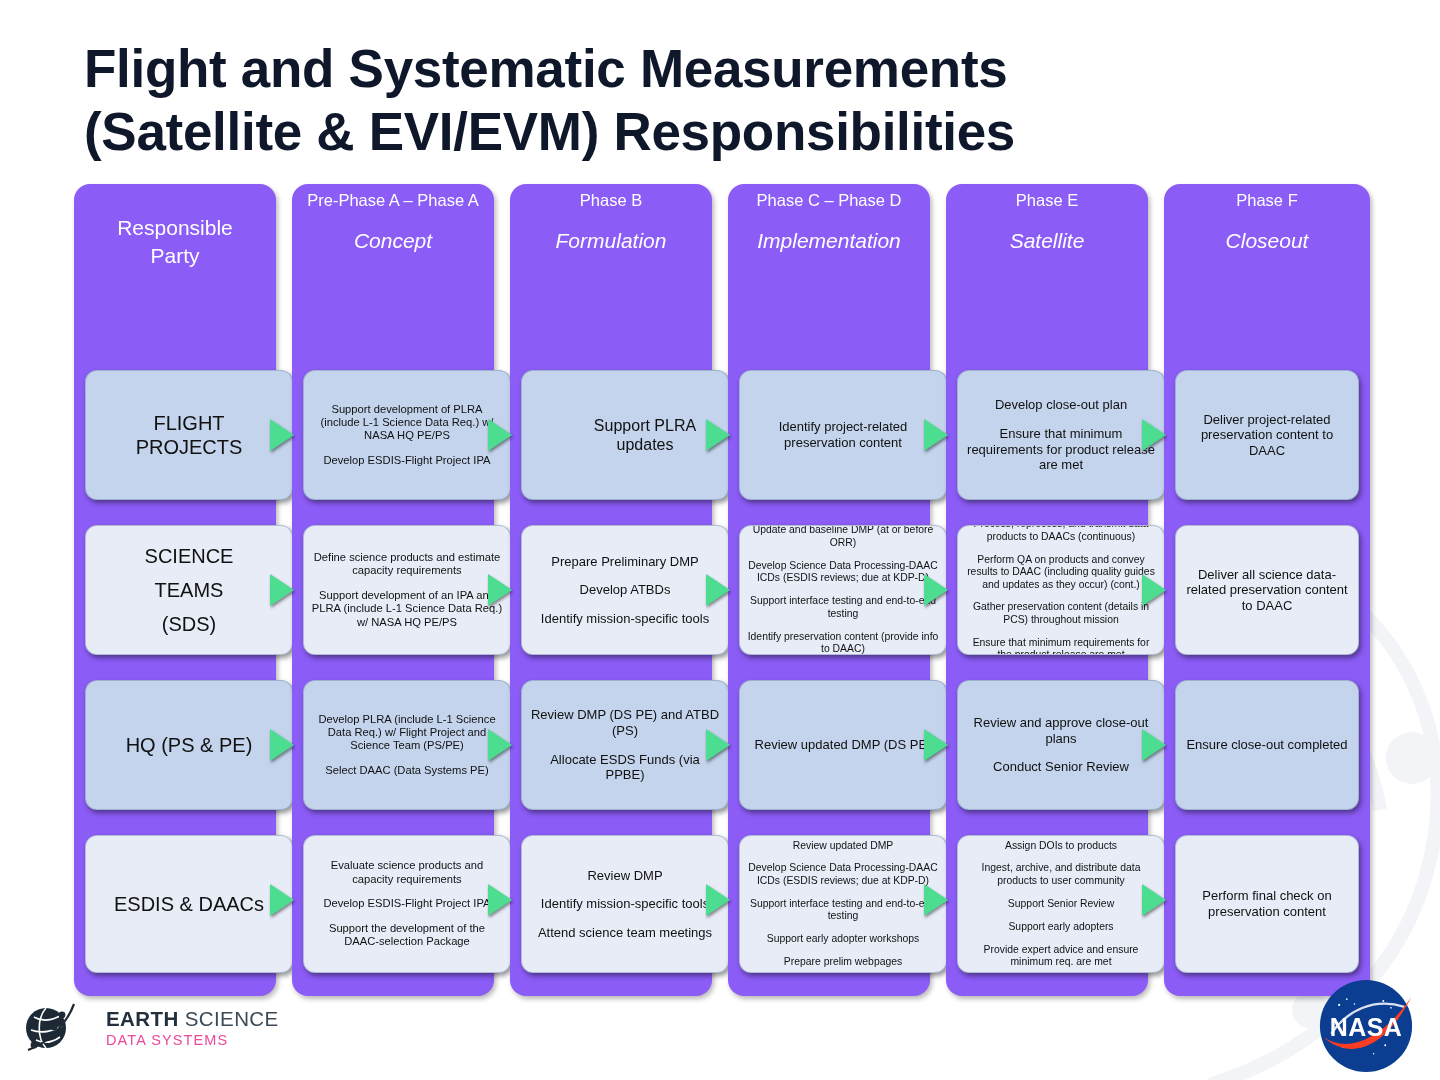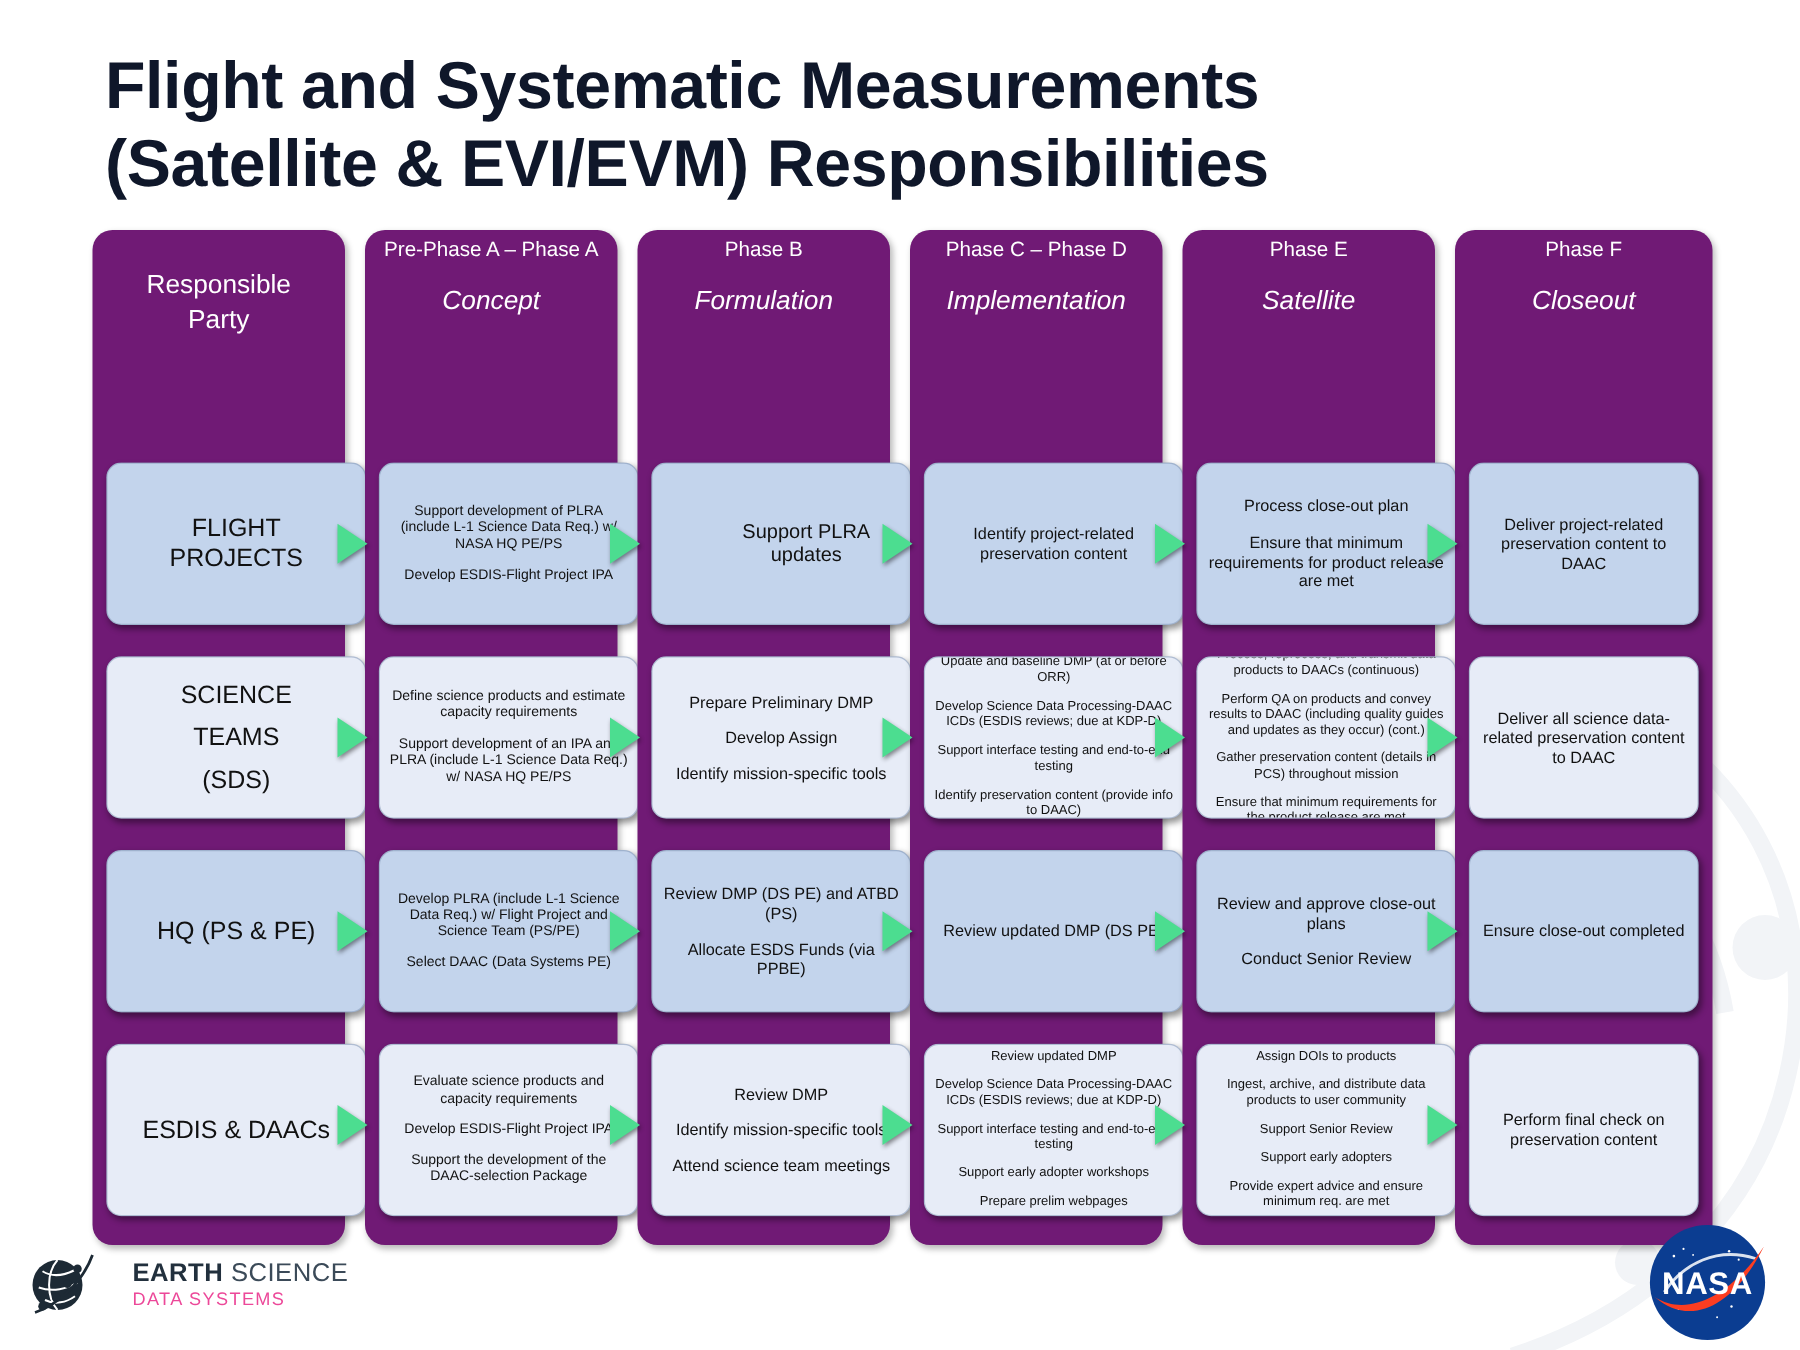--- a/index.html
+++ b/index.html
@@ -49,21 +49,21 @@
     top: 184px;
     width: 1296px;
     height: 812px;
     z-index: 2;
   }
 
   .column {
     position: absolute;
     top: 0;
     bottom: 0;
-    background: #701a75;
+    background: #8b5cf6;
     border-radius: 16px;
     box-shadow: 2px 3px 5px rgba(0,0,0,0.28);
   }
   .col-0 { left: 0px;    width: 202px; }
   .col-1 { left: 218px;  width: 202px; }
   .col-2 { left: 436px;  width: 202px; }
   .col-3 { left: 654px;  width: 202px; }
   .col-4 { left: 872px;  width: 202px; }
   .col-5 { left: 1090px; width: 206px; }
 
@@ -255,21 +255,21 @@
   <div class="column col-2">
     <div class="col-head">
       <span class="phase">Phase B</span>
       <span class="stage">Formulation</span>
     </div>
     <div class="card cell shade-a row1 fs-16">
       <p>Support PLRA updates</p>
     </div>
     <div class="card cell shade-b row2 fs-13">
       <p>Prepare Preliminary DMP</p>
-      <p>Develop Assign</p>
+      <p>Develop ATBDs</p>
       <p>Identify mission-specific tools</p>
     </div>
     <div class="card cell shade-a row3 fs-13">
       <p>Review DMP (DS PE) and ATBD (PS)</p>
       <p>Allocate ESDS Funds (via PPBE)</p>
     </div>
     <div class="card cell shade-b row4 fs-13">
       <p>Review DMP</p>
       <p>Identify mission-specific tools</p>
       <p>Attend science team meetings</p>
@@ -301,21 +301,21 @@
       <p>Prepare prelim webpages</p>
     </div>
   </div>
 
   <div class="column col-4">
     <div class="col-head">
       <span class="phase">Phase E</span>
       <span class="stage">Satellite</span>
     </div>
     <div class="card cell shade-a row1 fs-13">
-      <p>Process close-out plan</p>
+      <p>Develop close-out plan</p>
       <p>Ensure that minimum requirements for product release are met</p>
     </div>
     <div class="card cell shade-b row2 fs-10">
       <p>Process, reprocess, and transmit data products to DAACs (continuous)</p>
       <p>Perform QA on products and convey results to DAAC (including quality guides and updates as they occur) (cont.)</p>
       <p>Gather preservation content (details in PCS) throughout mission</p>
       <p>Ensure that minimum requirements for the product release are met</p>
     </div>
     <div class="card cell shade-a row3 fs-13">
       <p>Review and approve close-out plans</p>

